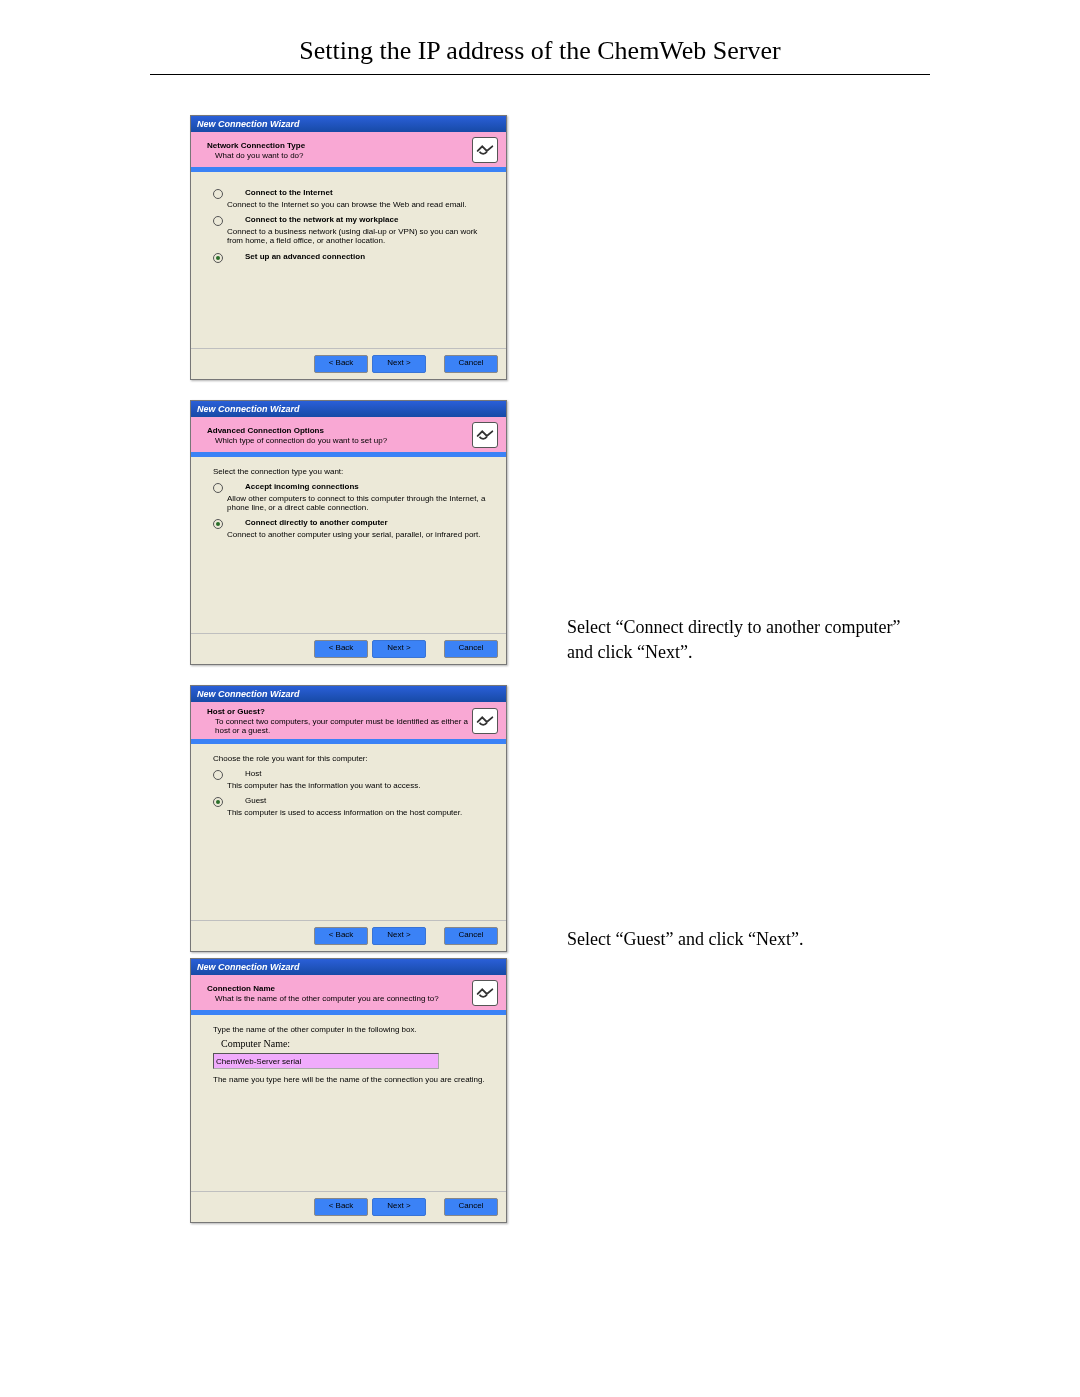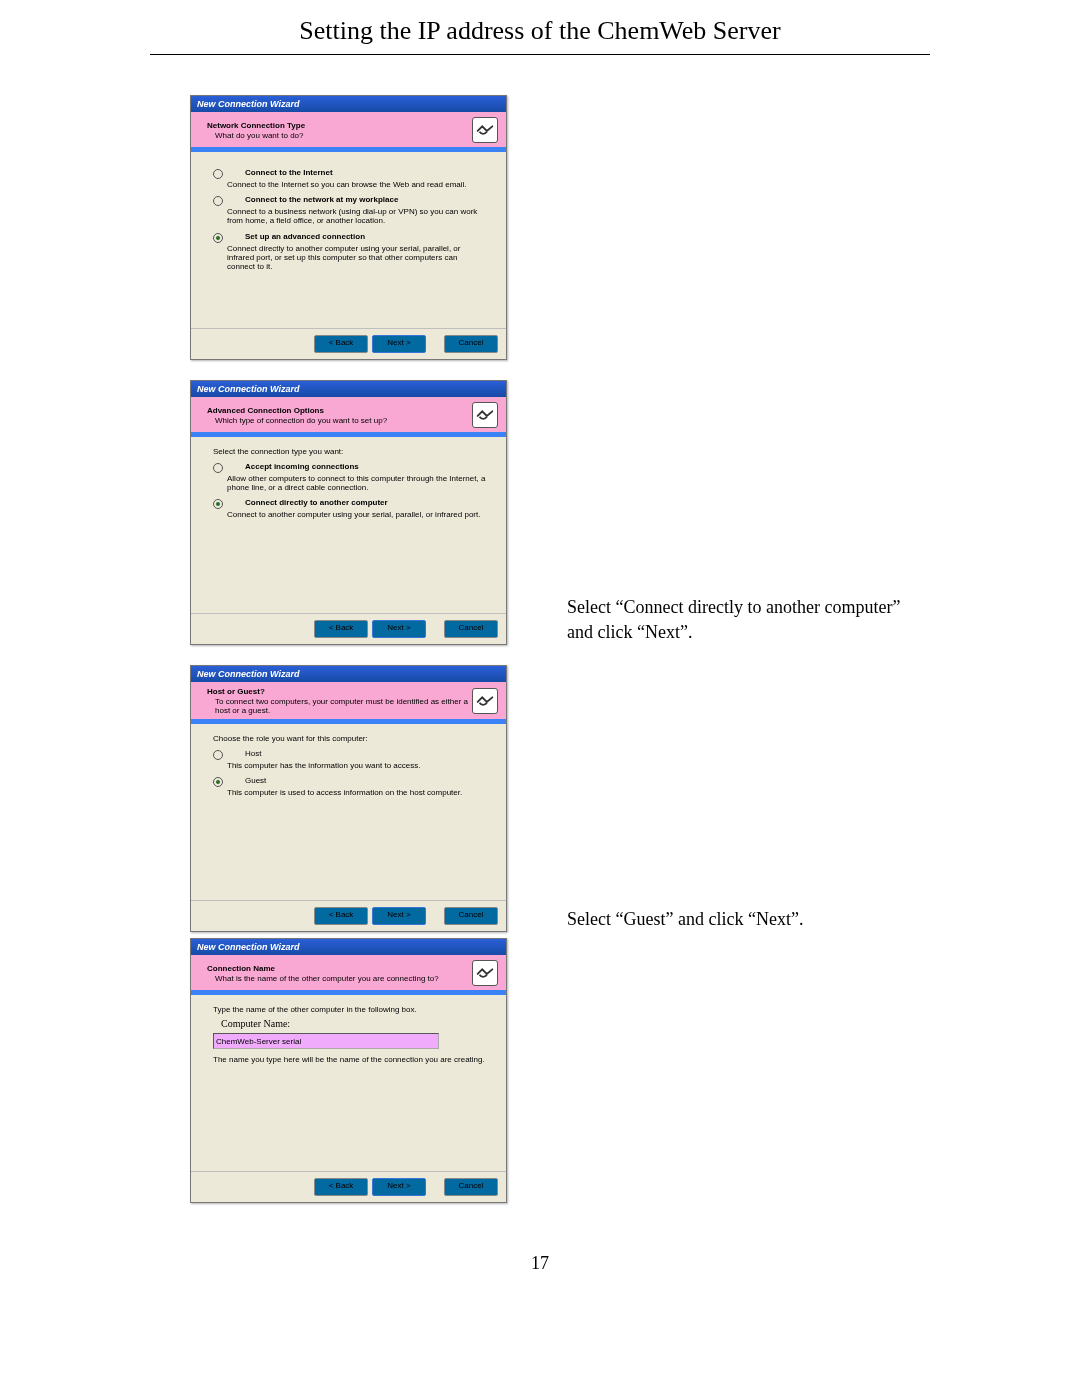--- a/index.html
+++ b/index.html
@@ -4,21 +4,21 @@
 <style>
   body {
     margin: 0;
     font-family: "Times New Roman", serif;
     background: #fff;
     color: #000;
     width: 1080px;
   }
   .page {
     width: 1080px;
-    padding: 16px 0 30px 0;
+    padding: 36px 0 30px 0;
     box-sizing: border-box;
     position: relative;
   }
   .doc-title {
     text-align: center;
     font-size: 26px;
     margin: 0 0 8px 0;
   }
   .hr {
     height: 1px;
@@ -146,21 +146,21 @@
     padding: 6px 8px;
     display: flex;
     justify-content: flex-end;
     gap: 4px;
     background: #ece9d8;
   }
   .btn {
     min-width: 44px;
     height: 16px;
     font-size: 8px;
-    background: #0369a1;
+    background: #3b82f6;
     border: 1px solid #888;
     border-radius: 2px;
     padding: 0 4px;
     line-height: 14px;
     text-align: center;
   }
   .btn.default {
     border: 1.5px solid #3a74d4;
   }
 
@@ -205,21 +205,20 @@
             <span class="radio"></span>
             <span class="opt-label">Connect to the network at my workplace</span>
           </div>
           <div class="opt-desc">Connect to a business network (using dial-up or VPN) so you can work from home, a field office, or another location.</div>
         </div>
         <div class="opt">
           <div class="opt-row">
             <span class="radio selected"></span>
             <span class="opt-label">Set up an advanced connection</span>
           </div>
-          <div class="opt-desc">Connect directly to another computer using your serial, parallel, or infrared port, or set up this computer so that other computers can connect to it.</div>
         </div>
       </div>
       <div class="footer">
         <div class="btn">&lt; Back</div>
         <div class="btn default">Next &gt;</div>
         <div style="width:10px"></div>
         <div class="btn">Cancel</div>
       </div>
     </div>
   </div>
@@ -333,14 +332,13 @@
       </div>
       <div class="footer">
         <div class="btn">&lt; Back</div>
         <div class="btn default">Next &gt;</div>
         <div style="width:10px"></div>
         <div class="btn">Cancel</div>
       </div>
     </div>
   </div>
 
-  <div class="pagenum">17</div>
 </div>
 
 </body></html>

